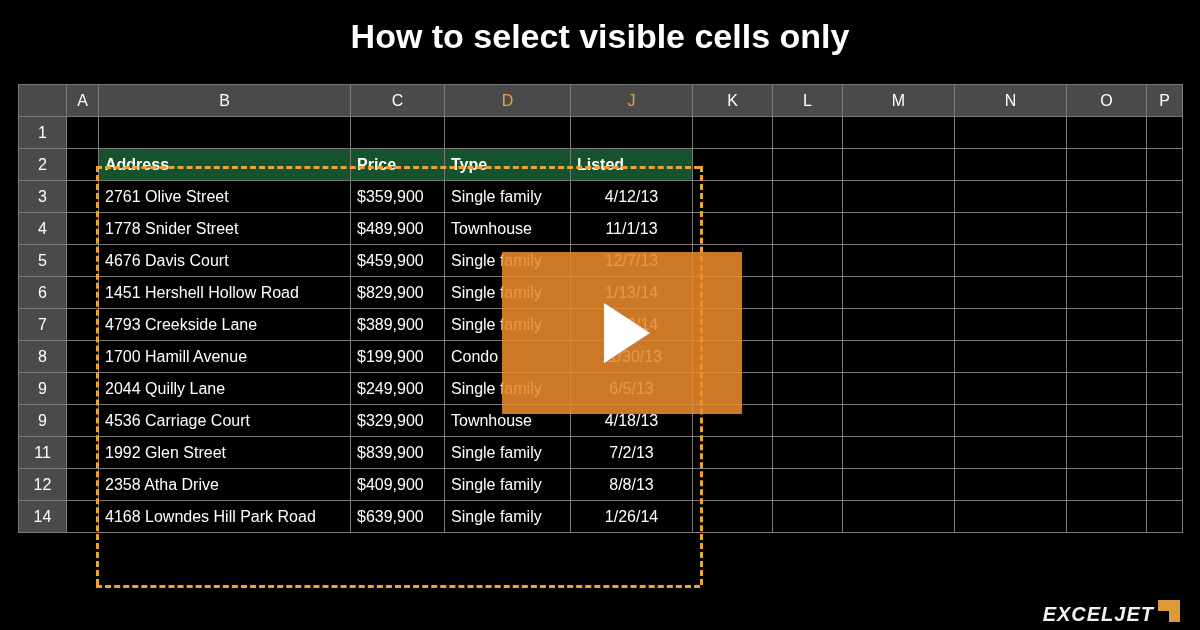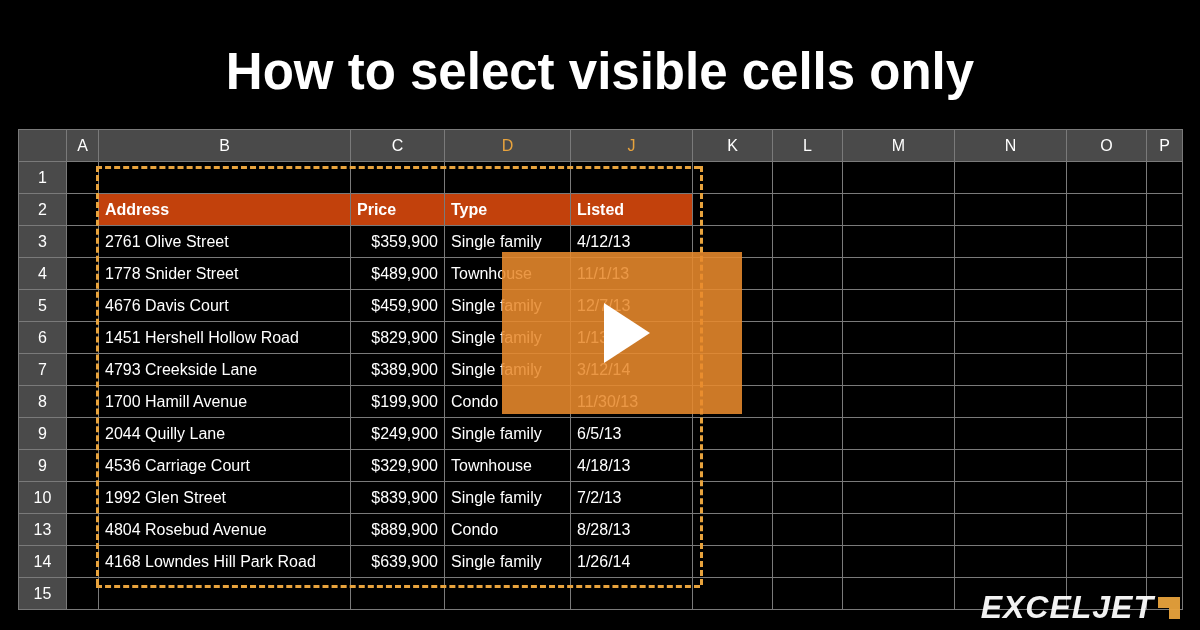--- a/index.html
+++ b/index.html
@@ -6,24 +6,24 @@
     body {
       width: 1200px;
       height: 630px;
       background: #000;
       font-family: "Segoe UI", Arial, sans-serif;
       overflow: hidden;
       position: relative;
     }
     .title {
       color: #fff;
-      font-size: 51px;
+      font-size: 34px;
       font-weight: 600;
       text-align: center;
-      padding: 42px 0 28px;
+      padding: 17px 0 28px;
     }
     .sheet-wrap {
       margin: 0 18px;
     }
     table {
       border-collapse: collapse;
       table-layout: fixed;
       width: 100%;
     }
     th, td {
@@ -45,25 +45,25 @@
     }
     td.row-head {
       background: #4a4a4a;
       text-align: center;
       font-weight: normal;
     }
     td.data {
       background: #000;
     }
     td.header-cell {
-      background: #c2410c;
+      background: #14532d;
       font-weight: 600;
     }
-    td.num { text-align: right; }
-    td.date { text-align: left; }
+    td.num { }
+    td.date { text-align: center; }
     .corner { background: #4a4a4a; }
 
     .selection-overlay {
       position: absolute;
       border: 3px dashed #e8a33d;
       pointer-events: none;
     }
     .sel-top    { border-width: 3px 0 0 0; }
     .sel-bottom { border-width: 0 0 3px 0; }
     .sel-left   { border-width: 0 0 0 3px; }
@@ -87,21 +87,21 @@
       border-top: 30px solid transparent;
       border-bottom: 30px solid transparent;
       margin-left: 10px;
     }
     .brand {
       position: absolute;
       right: 20px;
       bottom: 4px;
       color: #fff;
       font-weight: 800;
-      font-size: 32px;
+      font-size: 20px;
       letter-spacing: 1px;
       font-style: italic;
       opacity: 0.95;
     }
     .brand-accent {
       display: inline-block;
       width: 22px; height: 22px;
       background: #e8a33d;
       margin-left: 4px;
       vertical-align: -1px;
@@ -280,68 +280,54 @@
           <td class="data">Townhouse</td>
           <td class="data date">4/18/13</td>
           <td class="data"></td>
           <td class="data"></td>
           <td class="data"></td>
           <td class="data"></td>
           <td class="data"></td>
           <td class="data"></td>
         </tr>
         <tr>
-          <td class="row-head">10</td>
+          <td class="row-head">11</td>
           <td class="data"></td>
           <td class="data">1992 Glen Street</td>
           <td class="data num">$839,900</td>
           <td class="data">Single family</td>
           <td class="data date">7/2/13</td>
           <td class="data"></td>
           <td class="data"></td>
           <td class="data"></td>
           <td class="data"></td>
           <td class="data"></td>
           <td class="data"></td>
         </tr>
         <tr>
-          <td class="row-head">13</td>
-          <td class="data"></td>
-          <td class="data">4804 Rosebud Avenue</td>
-          <td class="data num">$889,900</td>
-          <td class="data">Condo</td>
-          <td class="data date">8/28/13</td>
+          <td class="row-head">12</td>
+          <td class="data"></td>
+          <td class="data">2358 Atha Drive</td>
+          <td class="data num">$409,900</td>
+          <td class="data">Single family</td>
+          <td class="data date">8/8/13</td>
           <td class="data"></td>
           <td class="data"></td>
           <td class="data"></td>
           <td class="data"></td>
           <td class="data"></td>
           <td class="data"></td>
         </tr>
         <tr>
           <td class="row-head">14</td>
           <td class="data"></td>
           <td class="data">4168 Lowndes Hill Park Road</td>
           <td class="data num">$639,900</td>
           <td class="data">Single family</td>
           <td class="data date">1/26/14</td>
-          <td class="data"></td>
-          <td class="data"></td>
-          <td class="data"></td>
-          <td class="data"></td>
-          <td class="data"></td>
-          <td class="data"></td>
-        </tr>
-        <tr>
-          <td class="row-head">15</td>
-          <td class="data"></td>
-          <td class="data"></td>
-          <td class="data"></td>
-          <td class="data"></td>
-          <td class="data"></td>
           <td class="data"></td>
           <td class="data"></td>
           <td class="data"></td>
           <td class="data"></td>
           <td class="data"></td>
           <td class="data"></td>
         </tr>
       </tbody>
   </table>
 </div>

